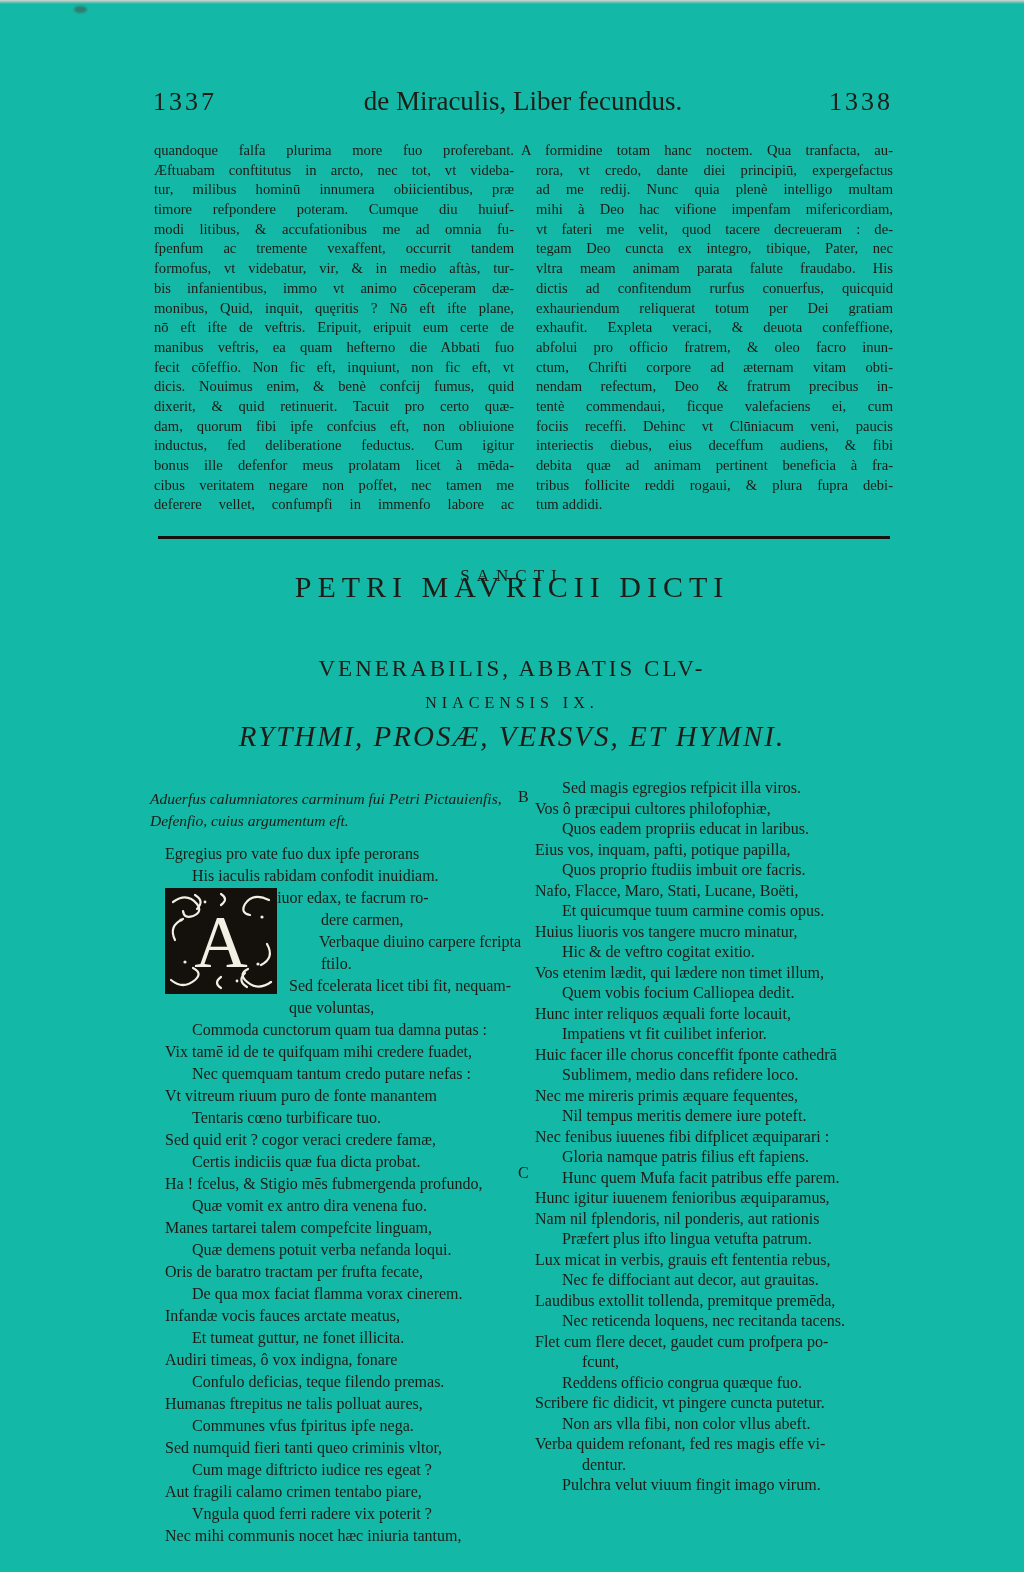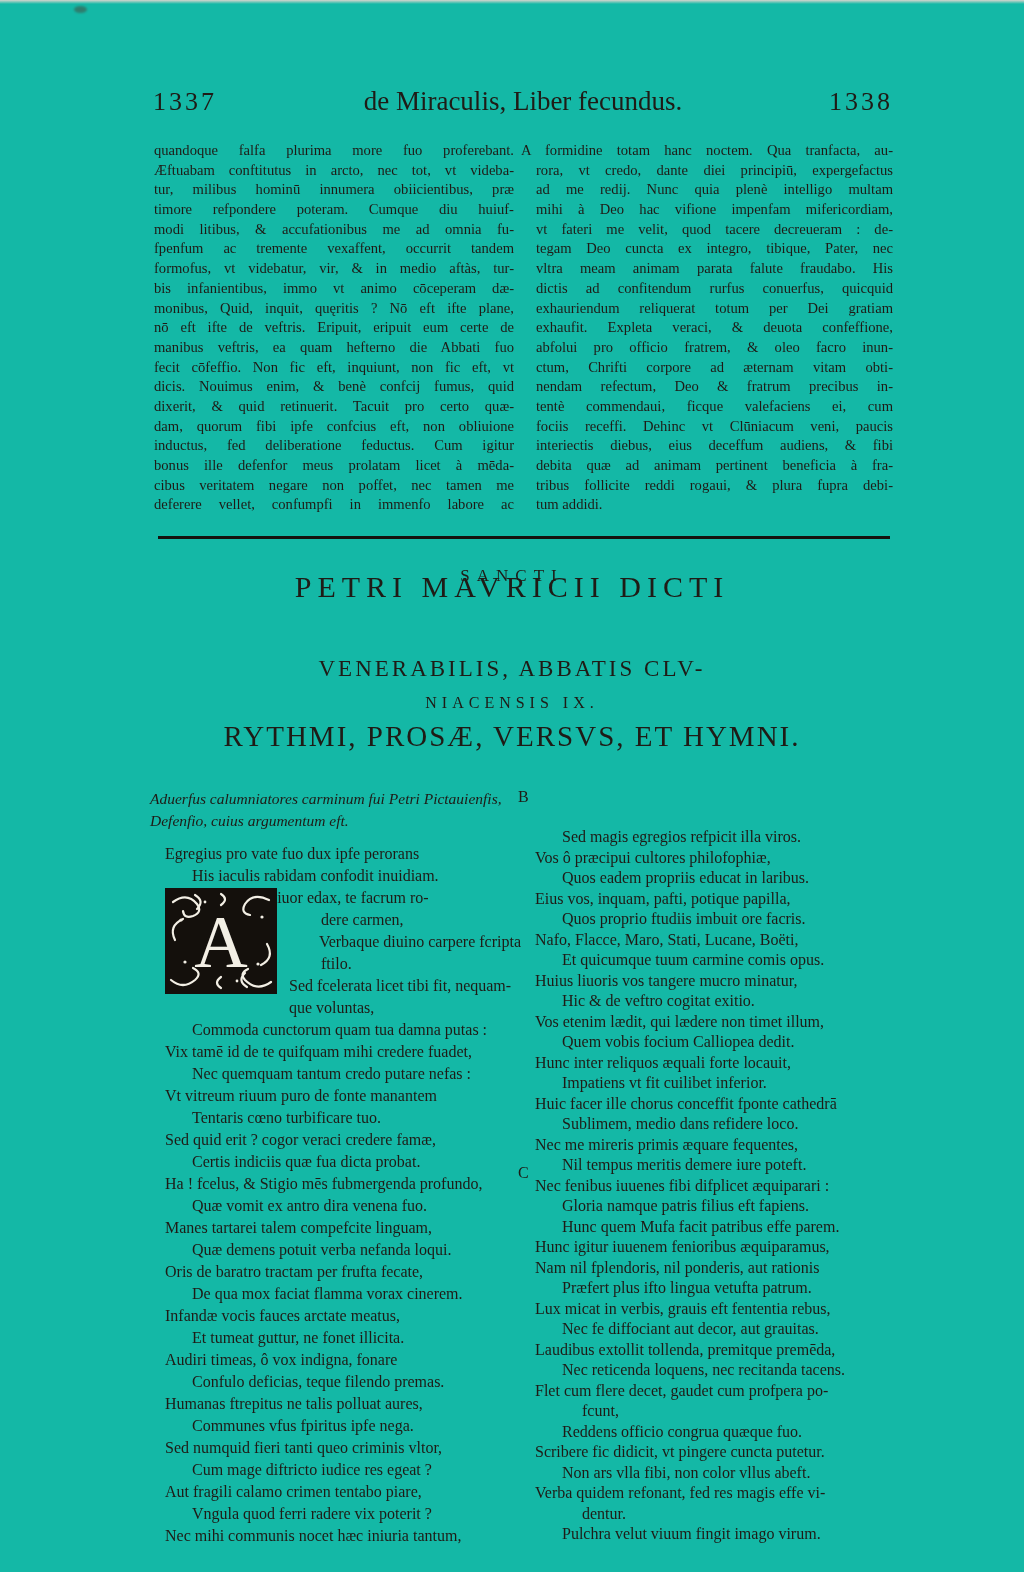--- a/index.html
+++ b/index.html
@@ -27,29 +27,29 @@
 
   .rule{position:absolute;top:536px;left:158px;width:732px;height:3px;
         background:#15120e;border:none;margin:0;}
 
   
   .tline{position:absolute;left:142px;width:740px;text-align:center;white-space:nowrap;}
   .t1{top:566px;font-size:17px;letter-spacing:7px;}
   .t2{top:570px;font-size:30px;letter-spacing:6px;}
   .t3{top:656px;font-size:23px;letter-spacing:3px;}
   .t4{top:694px;font-size:16px;letter-spacing:5px;}
-  .t5{top:720px;font-size:29px;letter-spacing:2px;}
+  .t5{top:720px;font-size:29px;letter-spacing:2px;font-style:italic;}
 
   
   .vhead{position:absolute;left:150px;top:788px;width:372px;text-align:left;
          font-style:italic;font-size:15.5px;line-height:21.5px;}
   .vcol{position:absolute;}
   .vcolL{left:165px;top:843px;width:356px;}
   .vcolL .vl{height:22px;line-height:22px;}
-  .vcolR{left:535px;top:827px;width:360px;}
+  .vcolR{left:535px;top:778px;width:360px;}
   .vcolR .vl{height:20.5px;line-height:20.5px;}
   .vl{font-size:16px;white-space:nowrap;}
   .vl.i1{padding-left:27px;}
   .vl.i2{padding-left:47px;}
   .vl.c0{padding-left:56px;}
   .vl.c1{padding-left:68px;text-align:right;}
   .vl.c2{padding-left:156px;}
   .vl.c3{padding-left:124px;}
 
   .dropcap{position:absolute;left:165px;top:888px;width:112px;height:106px;}

